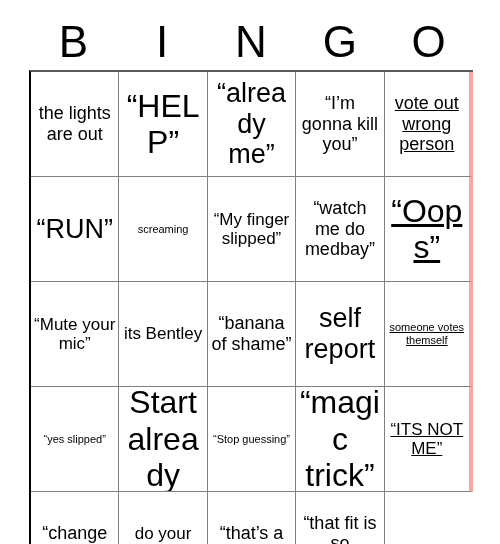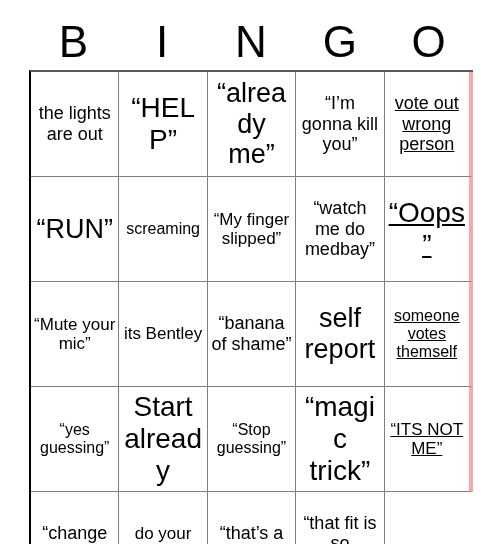--- a/index.html
+++ b/index.html
@@ -80,24 +80,24 @@
     border-bottom: 2px solid #595959;
   }
 
   .cell-text {
     display: block;
     width: 100%;
     line-height: 1.14;
     color: #000000;
     word-wrap: break-word;
   }
-  .fs-sm   { font-size: 16px; text-align: center; }
+  .fs-sm   { font-size: 11px; text-align: center; }
   .fs-md   { font-size: 18px; }
   .fs-lg   { font-size: 17px; }
-  .fs-xl   { font-size: 28px; }
+  .fs-xl   { font-size: 32px; }
   .fs-xxl  { font-size: 27px; }
 </style>
 </head>
 <body>
 
 <div id="card">
 
   <div id="header-row">
     <div class="header-letter">B</div>
     <div class="header-letter">I</div>
@@ -150,21 +150,21 @@
         <span class="cell-text fs-md">“banana of shame”</span>
       </div>
     <div class="cell">
         <span class="cell-text fs-xxl">self report</span>
       </div>
     <div class="cell">
         <span class="cell-text fs-sm">someone votes themself</span>
       </div>
 
     <div class="cell">
-        <span class="cell-text fs-sm">“yes guessing”</span>
+        <span class="cell-text fs-sm">“yes slipped”</span>
       </div>
     <div class="cell">
         <span class="cell-text fs-xl">Start already</span>
       </div>
     <div class="cell">
         <span class="cell-text fs-sm">“Stop guessing”</span>
       </div>
     <div class="cell">
         <span class="cell-text fs-xl">“magic trick”</span>
       </div>

